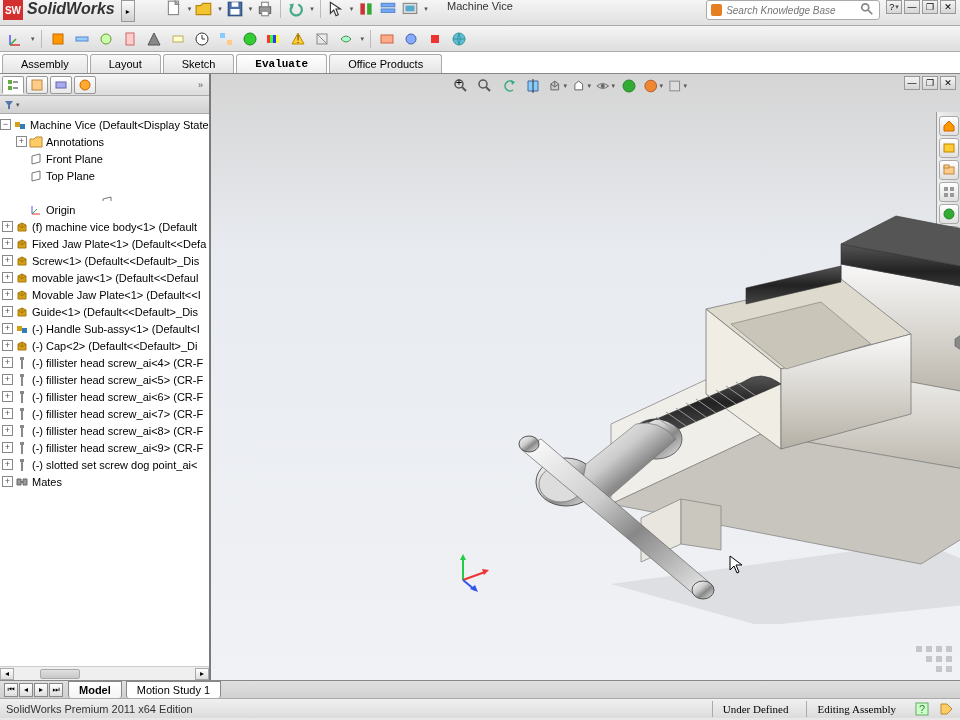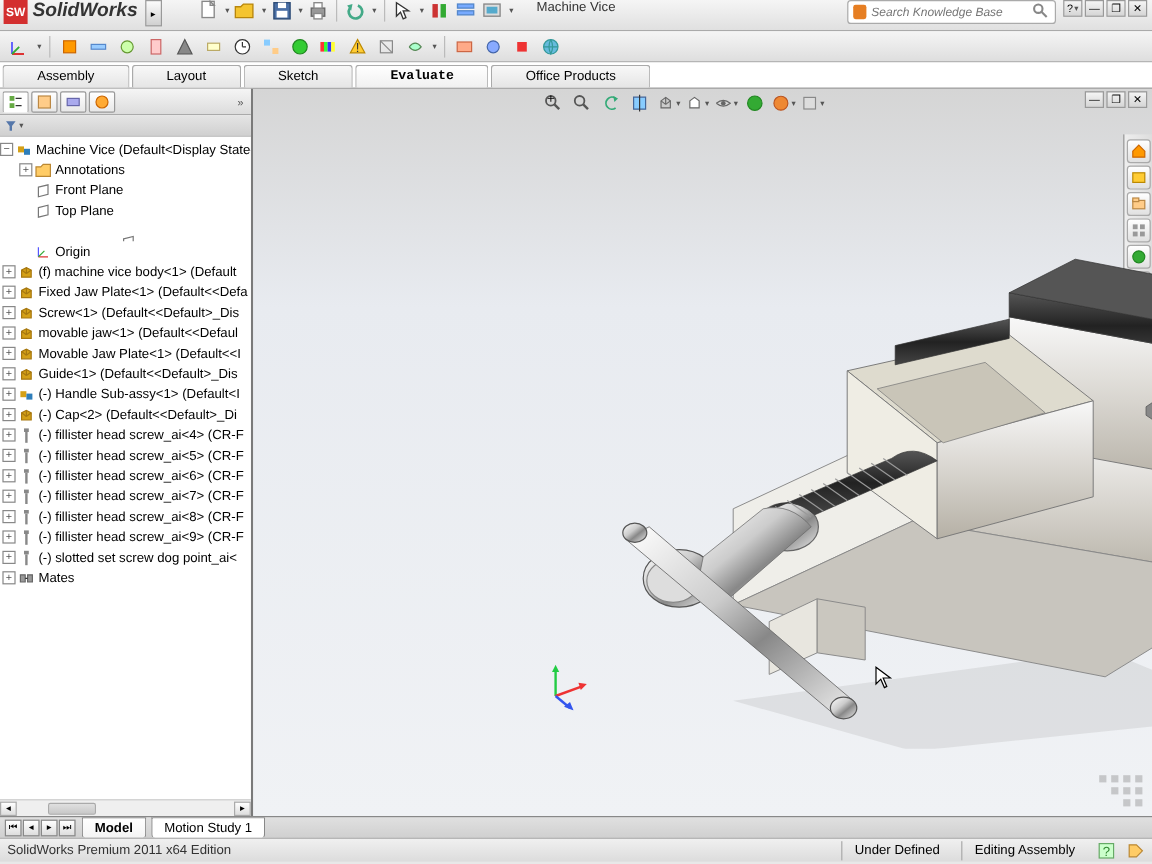--- a/index.html
+++ b/index.html
@@ -21,21 +21,21 @@
 .window-controls { display: flex; gap: 2px; margin-right: 4px;}
 .win-btn { width: 16px; height: 14px; background: linear-gradient(#f5f5f5,#d5d5d5); border: 1px solid #999; display:flex;align-items:center;justify-content:center;font-size:9px;}
 
 
 .toolbar2 { height: 26px; background: linear-gradient(#f5f5f5, #dedede); display: flex; align-items: center; padding-left: 6px; gap: 4px; border-bottom: 1px solid #aaa;}
 .tb-icon { width: 20px; height: 20px; display:flex; align-items:center; justify-content:center;}
 .tb-icon svg { width: 16px; height: 16px; }
 
 
 .cm-tabs { height: 22px; background: #fff; display: flex; align-items: flex-end; border-bottom: 1px solid #888; padding-left: 2px; gap: 2px;}
-.cm-tab { padding: 3px 28px; background: linear-gradient(#f8f8f8,#e5e5e5); border: 1px solid #aaa; border-bottom: none; border-radius: 3px 3px 0 0; font-size: 11px; cursor: pointer;}
+.cm-tab { padding: 3px 18px; background: linear-gradient(#f8f8f8,#e5e5e5); border: 1px solid #aaa; border-bottom: none; border-radius: 3px 3px 0 0; font-size: 11px; cursor: pointer;}
 .cm-tab.active { background: linear-gradient(#fff,#f0f0f0); font-weight: bold; font-family: Liberation Mono, monospace; }
 
 
 .main-area { display: flex; height: 606px; position: relative; }
 
 
 .tree-panel { width: 211px; background: #fff; border-right: 2px solid #7a7a7a; display: flex; flex-direction: column; }
 .tree-top-tabs { height: 22px; display: flex; background: linear-gradient(#f5f5f5,#dcdcdc); border-bottom: 1px solid #aaa; align-items:center; padding: 0 2px; gap: 2px;}
 .tree-top-tab { width: 22px; height: 18px; background: linear-gradient(#fff,#e8e8e8); border: 1px solid #999; border-radius: 2px; display:flex;align-items:center;justify-content:center;}
 .tree-top-tab.active { background: #fff; border-bottom: 1px solid #fff; }
@@ -72,21 +72,21 @@
 
 .bottom-tabs { height: 18px; background: linear-gradient(#e0e0e0,#d0d0d0); display: flex; align-items: center; padding-left: 4px; border-top: 1px solid #888;}
 .nav-btn { width: 14px; height: 14px; background: linear-gradient(#fff,#ddd); border: 1px solid #888; font-size: 8px; display:flex;align-items:center;justify-content:center; margin-right: 1px;}
 .bottom-tab { padding: 2px 10px; background: #fff; border: 1px solid #888; border-bottom: none; border-radius: 0 0 3px 3px; margin-left: 4px; font-size: 11px;}
 .bottom-tab.active { font-weight: bold; background: linear-gradient(#fff,#f4f4f4);}
 
 
 .status-bar { height: 20px; background: linear-gradient(#f0f0f0,#dcdcdc); display: flex; align-items: center; padding: 0 6px; border-top: 1px solid #aaa; text-align: center;}
 .status-left { font-size: 11px; color: #333;}
 .status-right { margin-left: auto; display: flex; align-items: center; gap: 8px;}
-.status-item { font-size: 11px; padding: 2px 10px; border-left: 1px solid #aaa;}
+.status-item { font-size: 11px; padding: 2px 10px; border-left: 1px solid #aaa; font-family: Liberation Serif, serif;}
 .status-icon { width: 16px; height: 16px; display:flex;align-items:center;justify-content:center;}
 
 
 .cursor { position: absolute; left: 729px; top: 555px; pointer-events: none; z-index: 100; }
 
 
 .small-drop { font-size: 7px; margin-left: 1px; color: #555;}
 </style>
 </head>
 <body>

